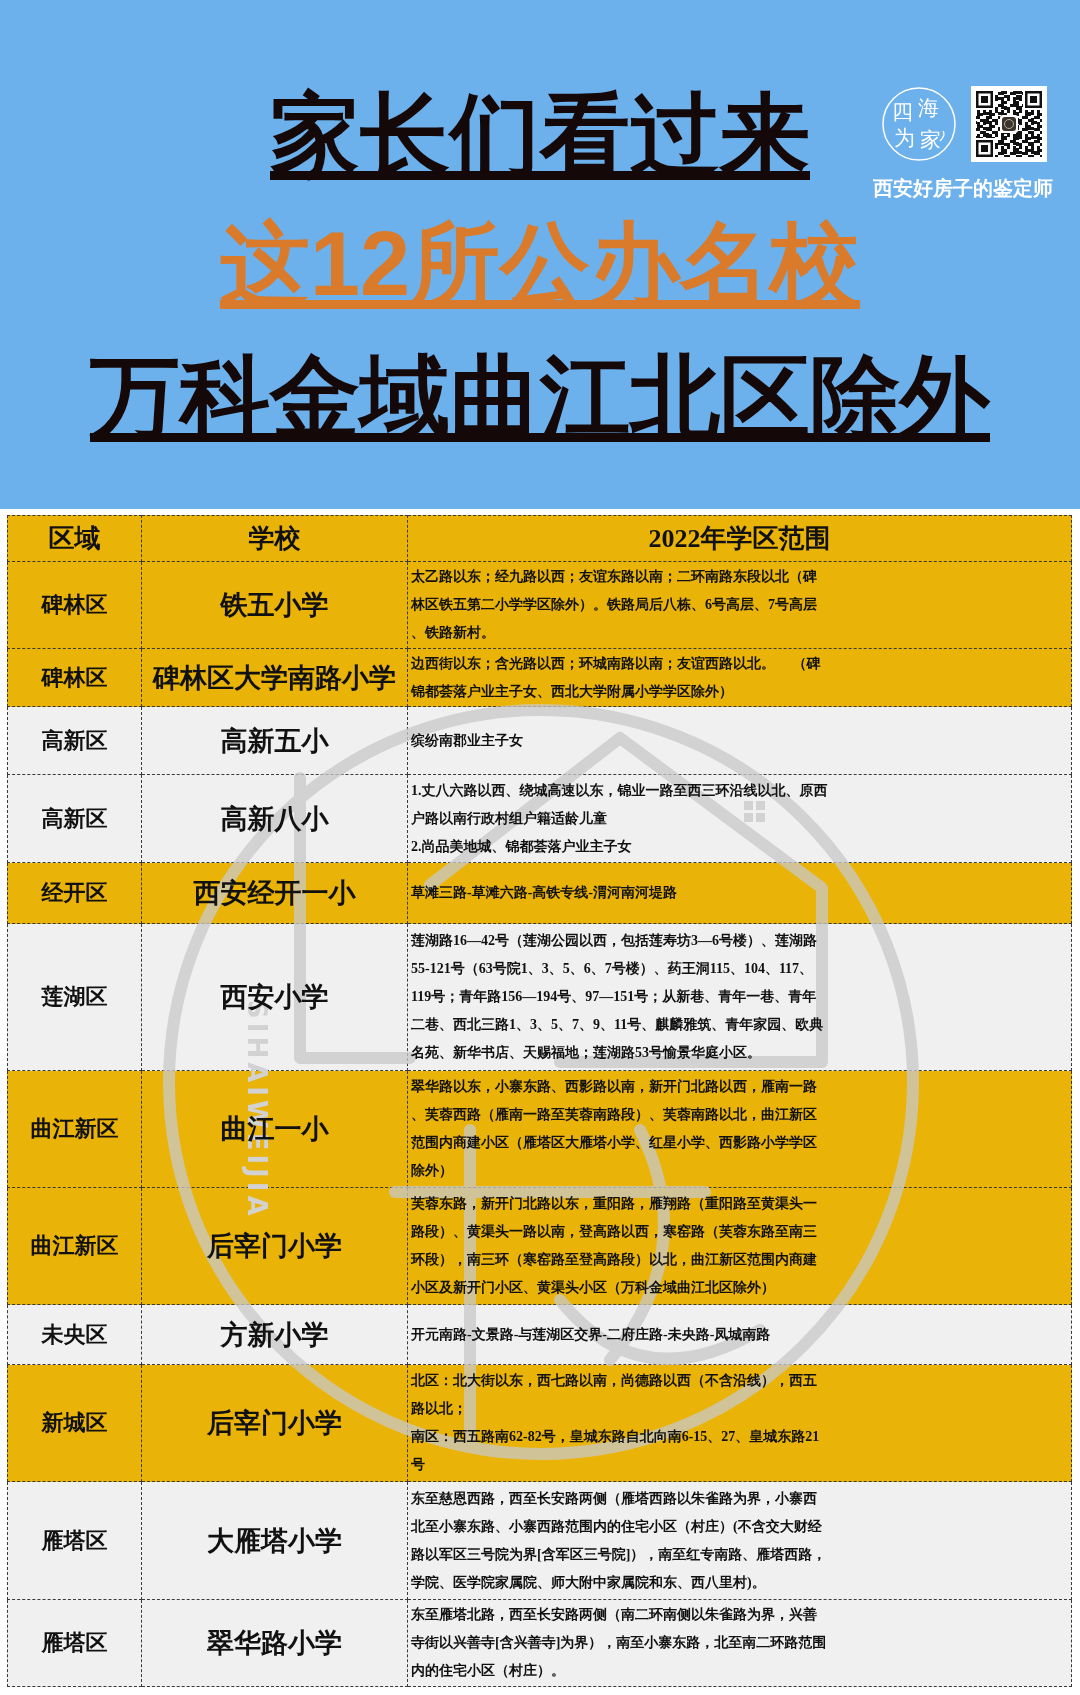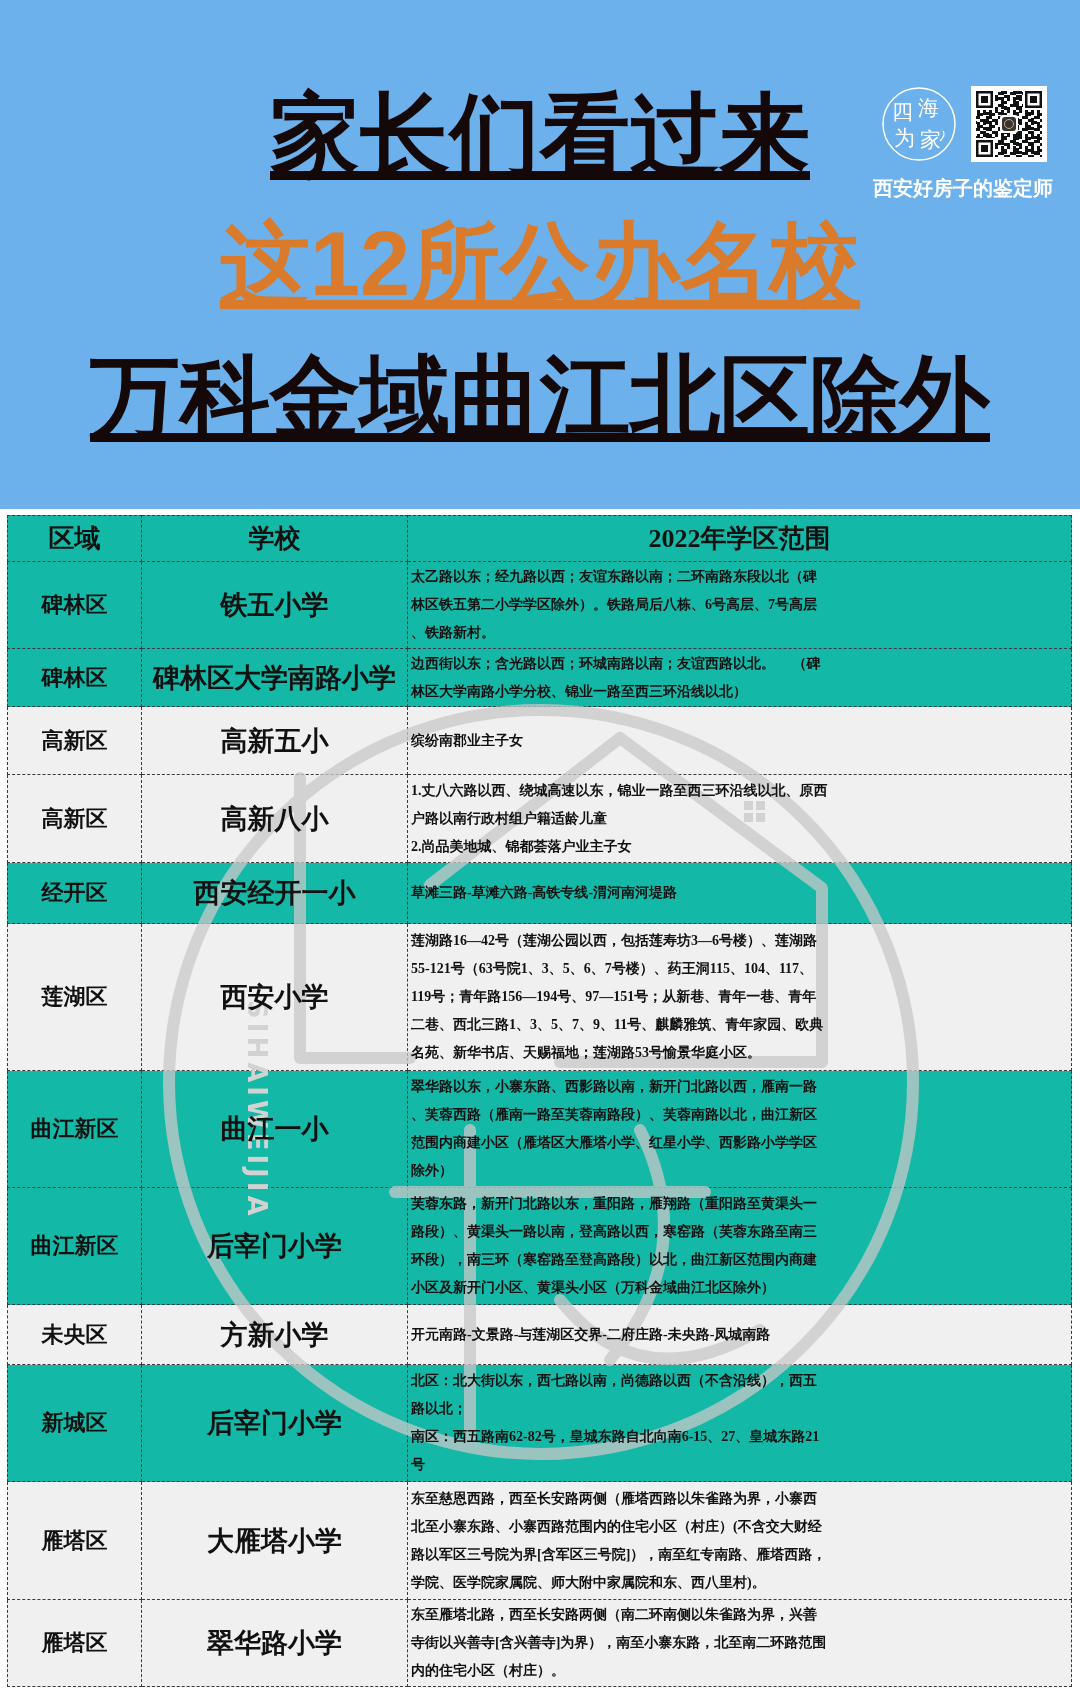--- a/index.html
+++ b/index.html
@@ -16,21 +16,21 @@
   .brand-logo { position:absolute; left:880px; top:85px; width:78px; height:78px; }
   .qr { position:absolute; left:971px; top:86px; width:76px; height:76px; }
   .tagline { position:absolute; left:863px; top:176px; width:200px; text-align:center; white-space:nowrap;
              font-family:"Liberation Sans", "DejaVu Sans", sans-serif; font-weight:700;
              font-size:20px; line-height:24px; color:#ffffff; }
 
   .table { position:absolute; left:7px; top:515px; width:1065px;
            font-family:"Liberation Serif", "DejaVu Serif", serif; color:#111111; }
   .row { display:grid; grid-template-columns:135px 266px 664px; }
   .cell { box-sizing:border-box; border-right:1px dashed #3a3a3a; border-bottom:1px dashed #3a3a3a;
-          display:flex; align-items:center; background:#14b8a6; }
+          display:flex; align-items:center; background:#eab308; }
   .row .cell:first-child { border-left:1px dashed #3a3a3a; }
   .row.head .cell { border-top:1px dashed #3a3a3a; }
   .row[data-shaded="true"] .cell { background:#f0f0f0; }
 
   .table > .row:nth-child(1)  { height:47px; }
   .table > .row:nth-child(2)  { height:87px; }
   .table > .row:nth-child(3)  { height:58px; }
   .table > .row:nth-child(4)  { height:68px; }
   .table > .row:nth-child(5)  { height:88px; }
   .table > .row:nth-child(6)  { height:61px; }
@@ -145,21 +145,21 @@
   <div class="row" data-shaded="false">
     <div class="cell c-district">
         <span class="district-txt">碑林区</span>
       </div>
     <div class="cell c-school">
         <span class="school-txt">碑林区大学南路小学</span>
       </div>
     <div class="cell c-range">
         <div class="lines">
       <div class="line">边西街以东；含光路以西；环城南路以南；友谊西路以北。　 （碑</div>
-      <div class="line">林区大学南路小学分校、锦业一路至西三环沿线以北）</div>
+      <div class="line">锦都荟落户业主子女、西北大学附属小学学区除外）</div>
     </div>
       </div>
   </div>
 
   <div class="row" data-shaded="true">
     <div class="cell c-district">
         <span class="district-txt">高新区</span>
       </div>
     <div class="cell c-school">
         <span class="school-txt">高新五小</span>

